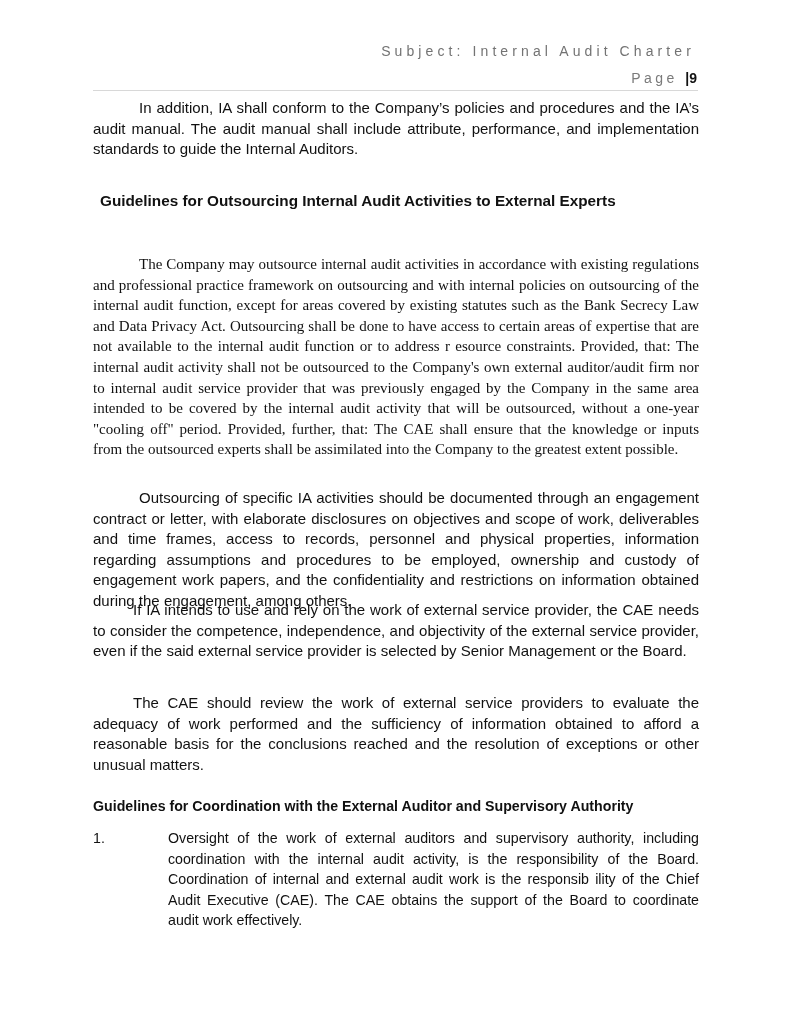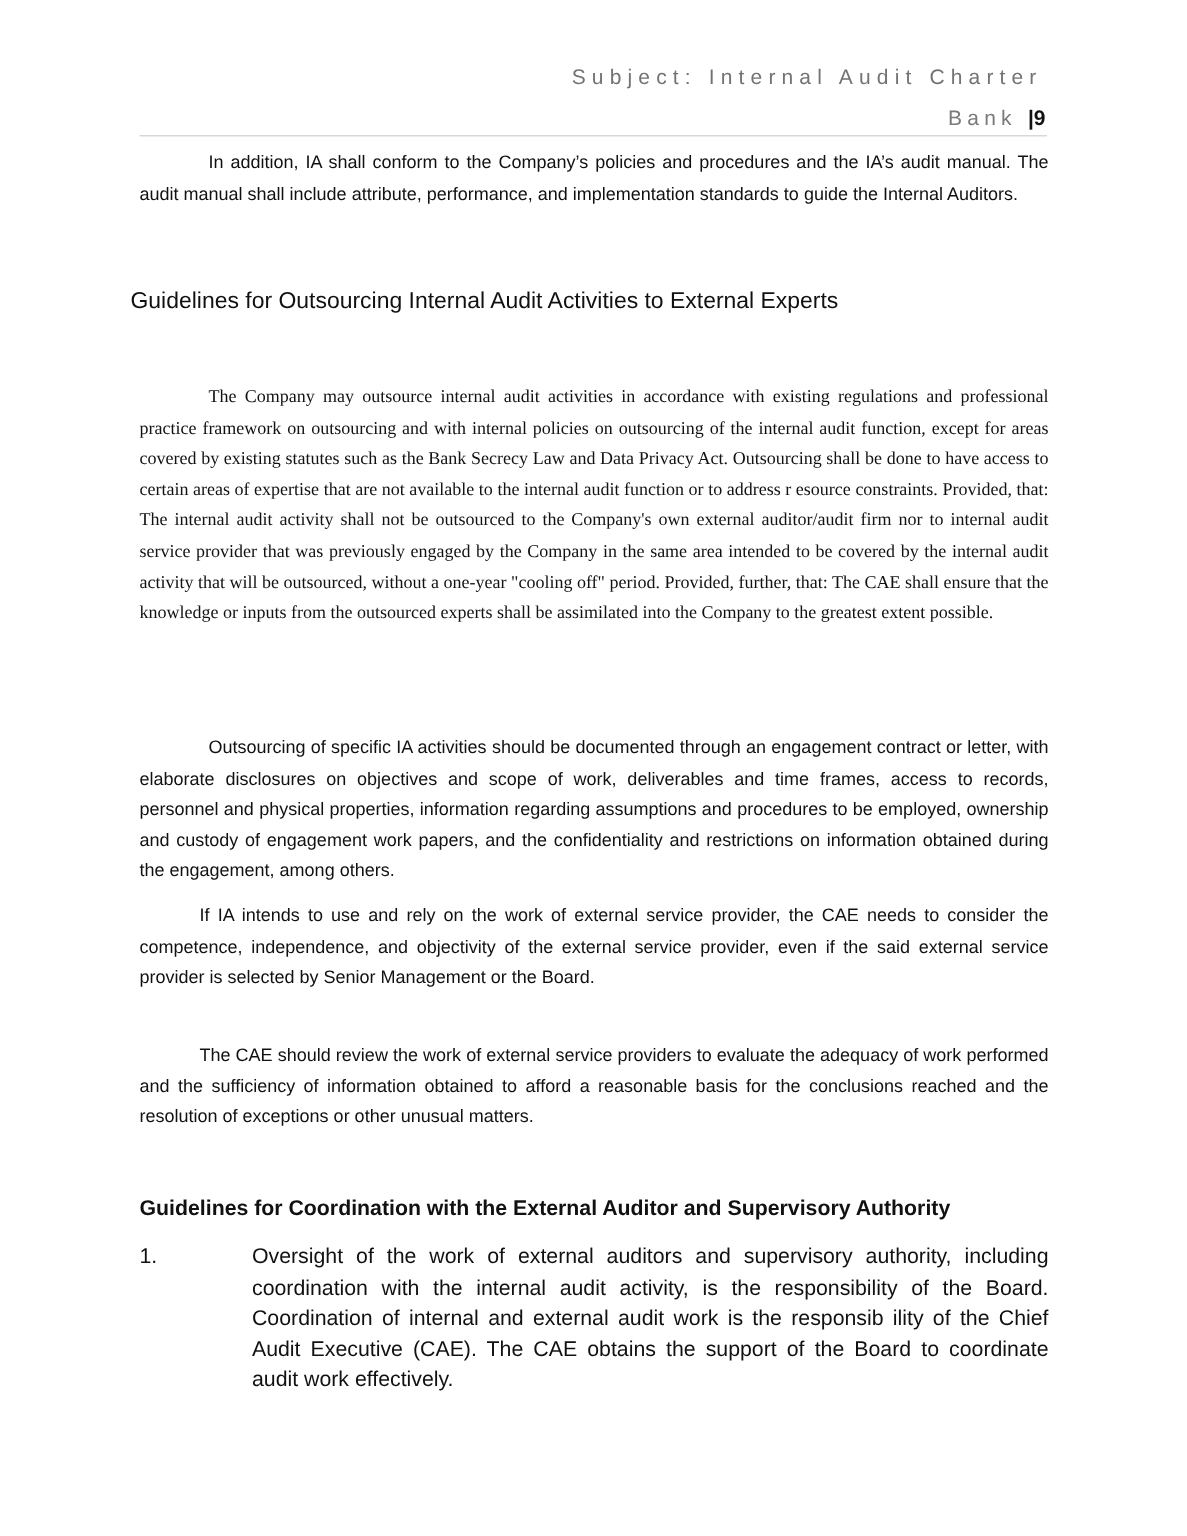--- a/index.html
+++ b/index.html
@@ -4,35 +4,35 @@
 <style>
   html, body { margin: 0; padding: 0; background: #ffffff; }
   body { width: 791px; height: 1024px; position: relative; overflow: hidden;
          font-family: "Liberation Sans", sans-serif; color: #111; }
   .header-subject { position: absolute; right: 96px; top: 43px; font-size: 14px;
          letter-spacing: 4.1px; color: #737373; }
   .header-page { position: absolute; right: 94px; top: 70px; font-size: 14px;
          letter-spacing: 3.5px; color: #7a7a7a; }
   .header-page b { color: #111; letter-spacing: 0; }
   .header-rule { position: absolute; left: 93px; right: 93px; top: 90px; height: 1px; background: #d8d8d8; }
-  .body { position: absolute; left: 93px; width: 606px; font-size: 12px; line-height: 20.6px; }
+  .body { position: absolute; left: 93px; width: 606px; font-size: 15px; line-height: 20.6px; }
   .p { text-align: justify; margin: 0; }
   .indent { text-indent: 46px; }
   .indent-sm { text-indent: 40px; }
-  .h1 { position: absolute; left: 87px; font-weight: normal; font-size: 15.3px; }
+  .h1 { position: absolute; left: 100px; font-weight: bold; font-size: 15.3px; }
   .h2 { position: absolute; left: 93px; font-weight: bold; font-size: 14.2px; }
   .list-item { position: absolute; left: 93px; width: 606px; font-size: 14.2px; line-height: 20.6px; display: flex; }
   .list-num { width: 27px; flex: none; }
   .list-text { flex: 1; text-align: justify; margin-left: 48px; }
 </style>
 </head>
 <body>
 
 <div class="header-subject">Subject: Internal Audit Charter</div>
-<div class="header-page"><span>Bank</span> <b><span>|</span><span>9</span></b></div>
+<div class="header-page"><span>Page</span> <b><span>|</span><span>9</span></b></div>
 <div class="header-rule"></div>
 
 <div class="body" style="top:98px;">
   <p class="p indent">In addition, IA shall conform to the Company’s policies and procedures and the IA’s audit manual.  The audit manual shall include attribute, performance, and implementation standards to guide the Internal Auditors.</p>
 </div>
 
 <div class="h1" style="top:192px;">Guidelines for Outsourcing Internal Audit Activities to External Experts</div>
 
 <div class="body" style="top:254px;font-family:Liberation Serif, serif;">
   <p class="p indent">The Company may outsource internal audit activities in accordance with existing regulations and professional practice framework on outsourcing and with internal policies on outsourcing of the internal audit function, except for areas covered by existing statutes such as the Bank Secrecy Law and Data Privacy Act. Outsourcing shall be done to have access to certain areas of expertise that are not available to the internal audit function or to address r esource constraints. Provided, that: The internal audit activity shall not be outsourced to the Company's own external auditor/audit firm nor to internal audit service provider that was previously engaged by the Company in the same area intended to be covered by the internal audit activity that will be outsourced, without a one-year "cooling off" period. Provided, further, that: The CAE shall ensure that the knowledge or inputs from the outsourced experts shall be assimilated into the Company to the greatest extent possible.</p>

